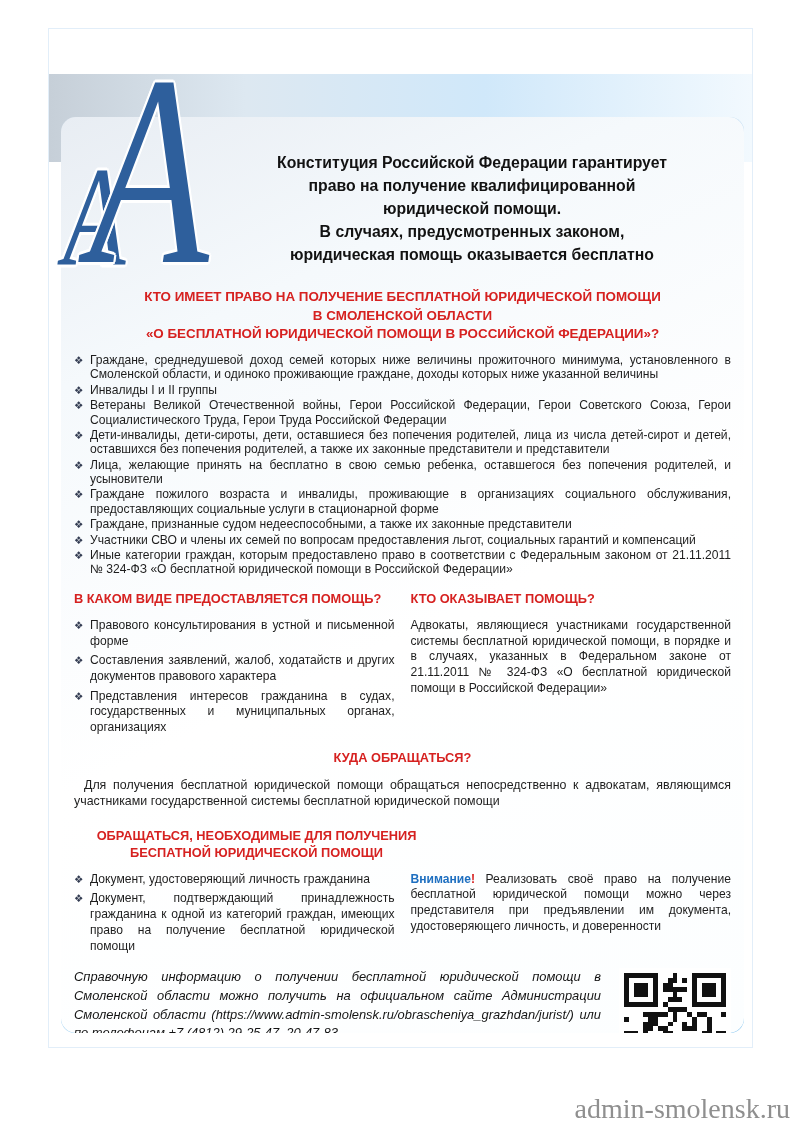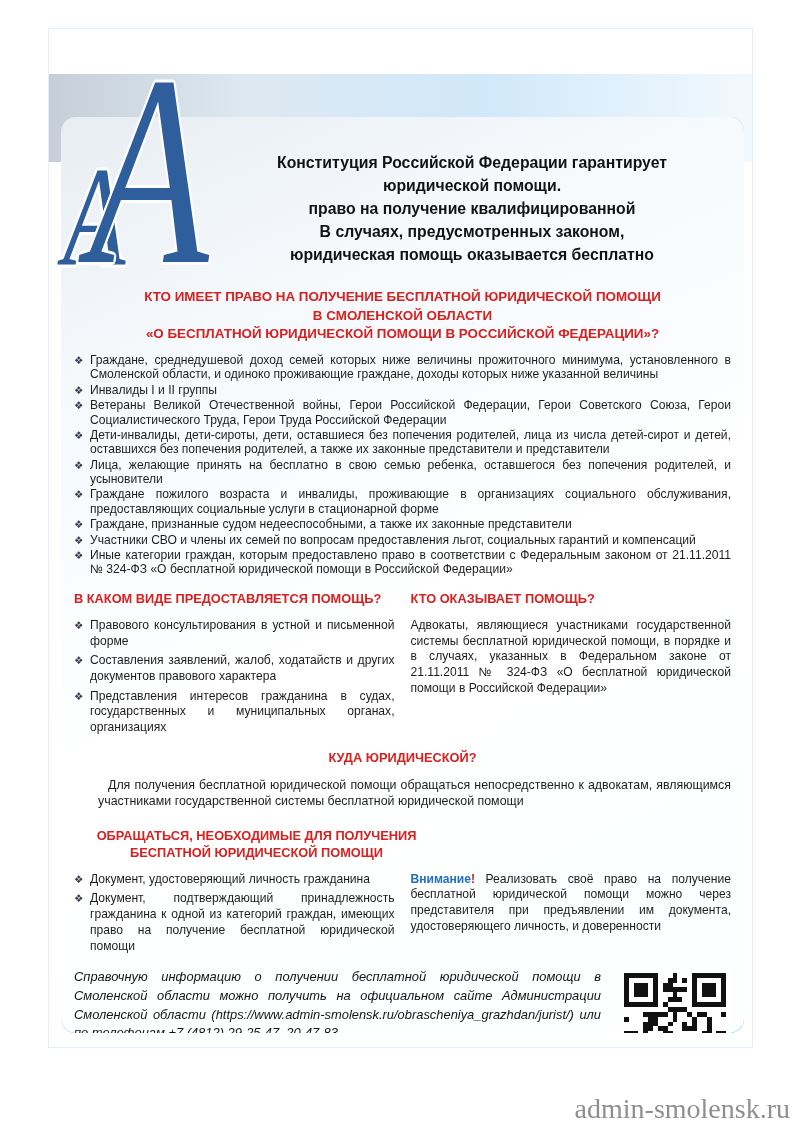--- a/index.html
+++ b/index.html
@@ -46,21 +46,21 @@
   .litext { flex:1; font-size:12.1px; line-height:1.19; text-align:justify; }
 
   
   .two-col { display:flex; gap:16px; margin-top:14px; }
   .col { flex:1 1 0; }
   .col-title { font-size:12.8px; margin-bottom:12px; }
   .col .litext, .just { font-size:12.1px; line-height:1.3; text-align:justify; }
   .col .li { margin-bottom:4px; }
 
   .where-title { margin-top:10px; text-align:center; font-size:12.8px; }
-  .where-text { margin-top:12px; font-size:12.4px; line-height:1.3; text-align:justify; text-indent:10px;margin-left:24px; }
+  .where-text { margin-top:12px; font-size:12.4px; line-height:1.3; text-align:justify; text-indent:10px; }
 
   .docs-title { margin-top:18px; width:365px; text-align:center; font-size:12.8px; line-height:1.35; }
 
   .docs-row { display:flex; gap:16px; margin-top:10px; }
   .attn-label { color:#1e6fc0; font-weight:bold; }
   .attn-bang { color:#d62120; font-weight:bold; }
 
   
   .foot-row { display:flex; gap:18px; margin-top:10px; align-items:flex-start; }
   .foot-left { flex:1 1 0; }
@@ -76,22 +76,22 @@
 <body>
 
 <div class="poster">
   <div class="top-band"></div>
 
   <div class="frame">
     <div class="inner">
 
       <div class="header-block">
         <div>Конституция Российской Федерации гарантирует</div>
+        <div>право на получение квалифицированной</div>
         <div>юридической помощи.</div>
-        <div>право на получение квалифицированной</div>
         <div>В случаях, предусмотренных законом,</div>
         <div>юридическая помощь оказывается бесплатно</div>
       </div>
 
       <div class="who-title red">
         <div>КТО ИМЕЕТ ПРАВО НА ПОЛУЧЕНИЕ БЕСПЛАТНОЙ ЮРИДИЧЕСКОЙ ПОМОЩИ</div>
         <div>В СМОЛЕНСКОЙ ОБЛАСТИ</div>
         <div>«О БЕСПЛАТНОЙ ЮРИДИЧЕСКОЙ ПОМОЩИ В РОССИЙСКОЙ ФЕДЕРАЦИИ»?</div>
       </div>
 
@@ -149,21 +149,21 @@
               <span class="blt">❖</span>
               <span class="litext">Представления интересов гражданина в судах, государственных и муниципальных органах, организациях</span>
             </div>
         </div>
         <div class="col">
           <div class="col-title red">КТО ОКАЗЫВАЕТ ПОМОЩЬ?</div>
           <div class="just">Адвокаты, являющиеся участниками государственной системы бесплатной юридической помощи, в порядке и в случаях, указанных в Федеральном законе от 21.11.2011 № 324-ФЗ «О бесплатной юридической помощи в Российской Федерации»</div>
         </div>
       </div>
 
-      <div class="where-title red">КУДА ЮРИДИЧЕСКОЙ?</div>
+      <div class="where-title red">КУДА ОБРАЩАТЬСЯ?</div>
       <div class="where-text">Для получения бесплатной юридической помощи обращаться непосредственно к адвокатам, являющимся участниками государственной системы бесплатной юридической помощи</div>
 
       <div class="docs-title red">
         <div>ОБРАЩАТЬСЯ, НЕОБХОДИМЫЕ ДЛЯ ПОЛУЧЕНИЯ</div>
         <div>БЕСПАТНОЙ ЮРИДИЧЕСКОЙ ПОМОЩИ</div>
       </div>
 
       <div class="docs-row">
         <div class="col">
           <div class="li">

